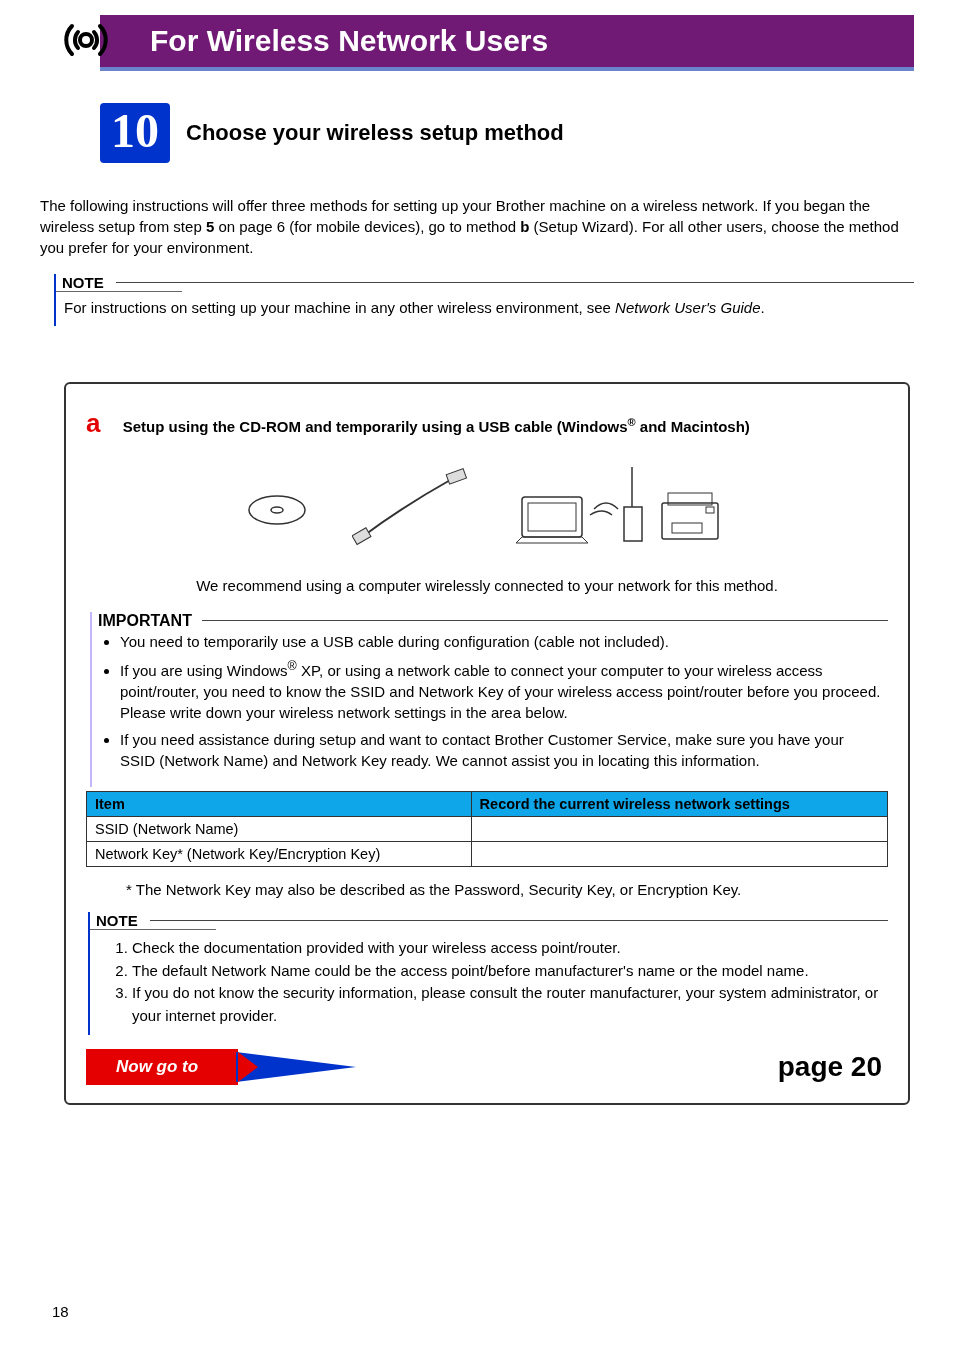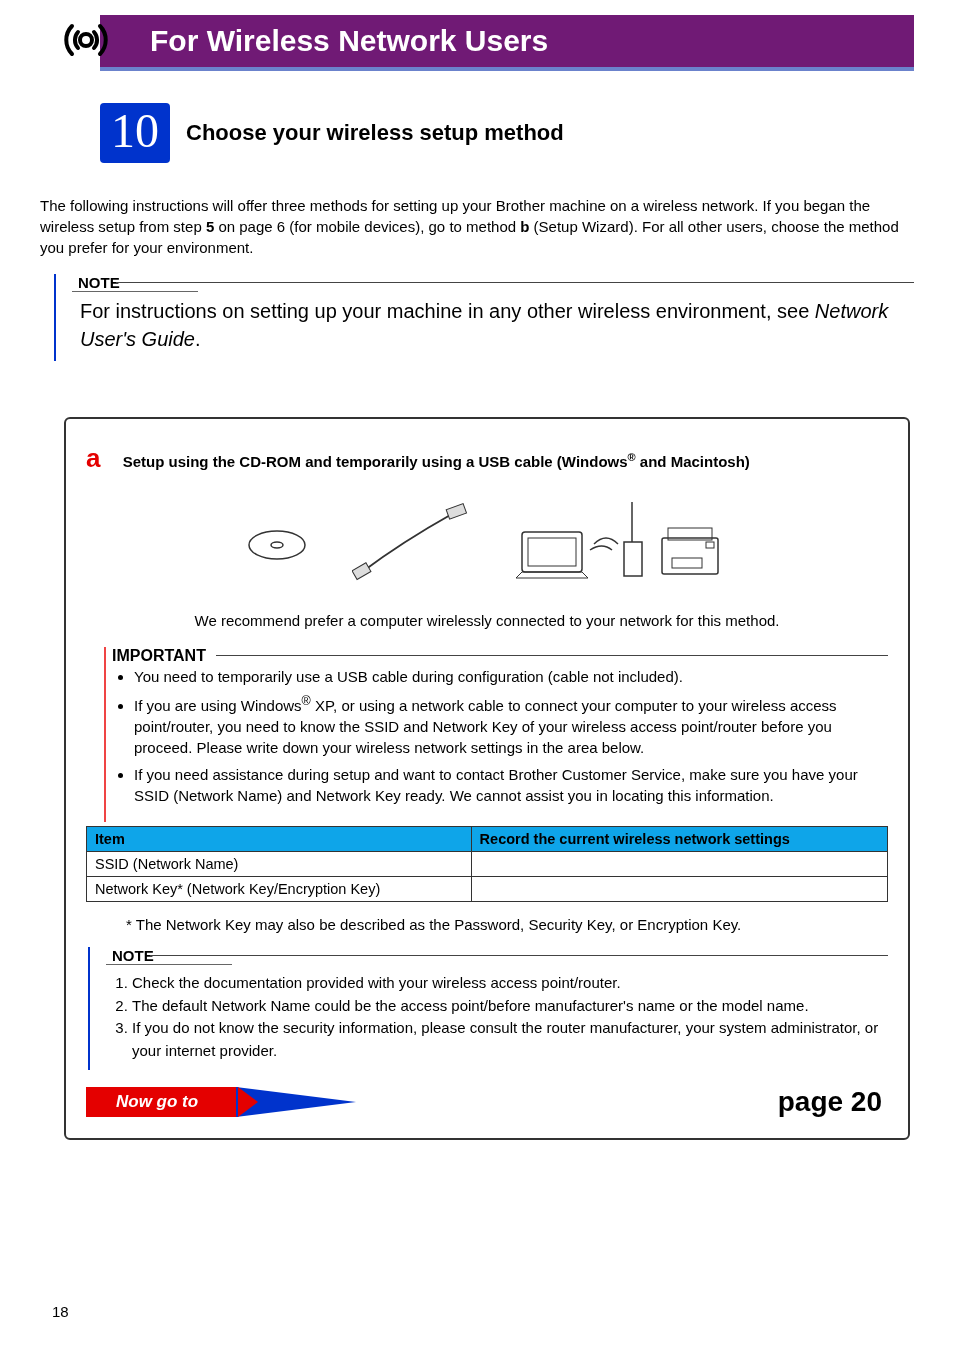--- a/index.html
+++ b/index.html
@@ -49,21 +49,21 @@
     margin-top: 32px;
     margin-left: 60px;
     gap: 16px;
   }
   .step-num-box {
     width: 70px;
     height: 60px;
     background: #0033cc;
     color: #fff;
     font-size: 48px;
-    font-weight: normal;
+    font-weight: bold;
     display: flex;
     align-items: center;
     justify-content: center;
     font-family: Georgia, 'Times New Roman', serif;
     border-radius: 4px;
     padding-bottom: 6px;
     box-sizing: border-box;
   }
   .step-title {
     font-size: 22px;
@@ -80,34 +80,34 @@
   }
   .note-block .note-head {
     font-weight: bold;
     color: #000;
     font-size: 15px;
     position: relative;
     padding-left: 6px;
     border-bottom-style: solid;
     border-bottom-width: 1px;
     border-bottom-color: #666;
-    margin-left: 16px;
+    margin-left: 0;
     width: 120px;
     background: #fff;
   }
   .note-block .note-hr {
     border-top: 1px solid #444;
     margin: 0 0 0 0;
     position: relative;
     top: -10px;
     margin-left: 60px;
   }
   .note-body {
-    padding: 4px 6px 8px 24px;
-    font-size: 20px;
+    padding: 4px 6px 8px 8px;
+    font-size: 15px;
     line-height: 1.4;
   }
   .note-body-list {
     padding: 4px 6px 8px 10px;
     font-size: 15px;
     line-height: 1.5;
   }
   .note-body-list ul { margin: 0; padding-left: 18px; }
   .note-body-list ol { margin: 2px 0 0 14px; padding-left: 18px; }
   .section-box {
@@ -137,22 +137,22 @@
     gap: 40px;
     margin: 18px 0 20px 0;
   }
   .diagram-row svg { display: block; }
   .recommend {
     text-align: center;
     font-size: 15px;
     margin: 6px 0 18px 0;
   }
   .important-block {
-    border-left: 2px solid #ef4444;
-    margin-left: 18px;
+    border-left: 2px solid #c4b5fd;
+    margin-left: 4px;
   }
   .important-head {
     font-weight: bold;
     font-size: 16px;
     padding-left: 6px;
     display: inline-block;
   }
   .important-hr {
     border-top: 1px solid #444;
     margin: 0;
@@ -193,21 +193,21 @@
     margin-top: 16px;
     height: 32px;
   }
   .goto-label {
     background: #e40000;
     color: #fff;
     font-weight: bold;
     font-style: italic;
     font-size: 17px;
     padding: 4px 40px 4px 30px;
-    height: 30px;
+    height: 36px;
     box-sizing: border-box;
     display: flex;
     align-items: center;
   }
   .goto-arrow {
     width: 0; height: 0;
     border-top: 15px solid transparent;
     border-bottom: 15px solid transparent;
     border-left: 120px solid #0033cc;
     margin-left: -2px;
@@ -294,21 +294,21 @@
         <path d="M82 52 Q94 40 106 52" fill="none" stroke="#333" stroke-width="1.5"></path>
         <line x1="120" y1="10" x2="120" y2="50" stroke="#333" stroke-width="1.5"></line>
         <rect x="112" y="50" width="18" height="34" fill="none" stroke="#333" stroke-width="1.5"></rect>
         <rect x="150" y="46" width="56" height="36" fill="none" stroke="#333" stroke-width="1.5" rx="2"></rect>
         <rect x="156" y="36" width="44" height="12" fill="none" stroke="#333"></rect>
         <rect x="160" y="66" width="30" height="10" fill="none" stroke="#333"></rect>
         <rect x="194" y="50" width="8" height="6" fill="none" stroke="#333"></rect>
       </svg>
     </div>
 
-    <div class="recommend">We recommend prefer a computer wirelessly connected to your network for this method.</div>
+    <div class="recommend">We recommend using a computer wirelessly connected to your network for this method.</div>
 
     <div class="important-block">
       <span class="important-head">IMPORTANT</span>
       <div class="important-hr"></div>
       <div class="important-body">
         <ul>
             <li>You need to temporarily use a USB cable during configuration (cable not included).</li>
             <li>If you are using Windows<sup>®</sup> XP, or using a network cable to connect your computer to your wireless access point/router, you need to know the SSID and Network Key of your wireless access point/router before you proceed. Please write down your wireless network settings in the area below.</li>
             <li>If you need assistance during setup and want to contact Brother Customer Service, make sure you have your SSID (Network Name) and Network Key ready. We cannot assist you in locating this information.</li>
           </ul>

